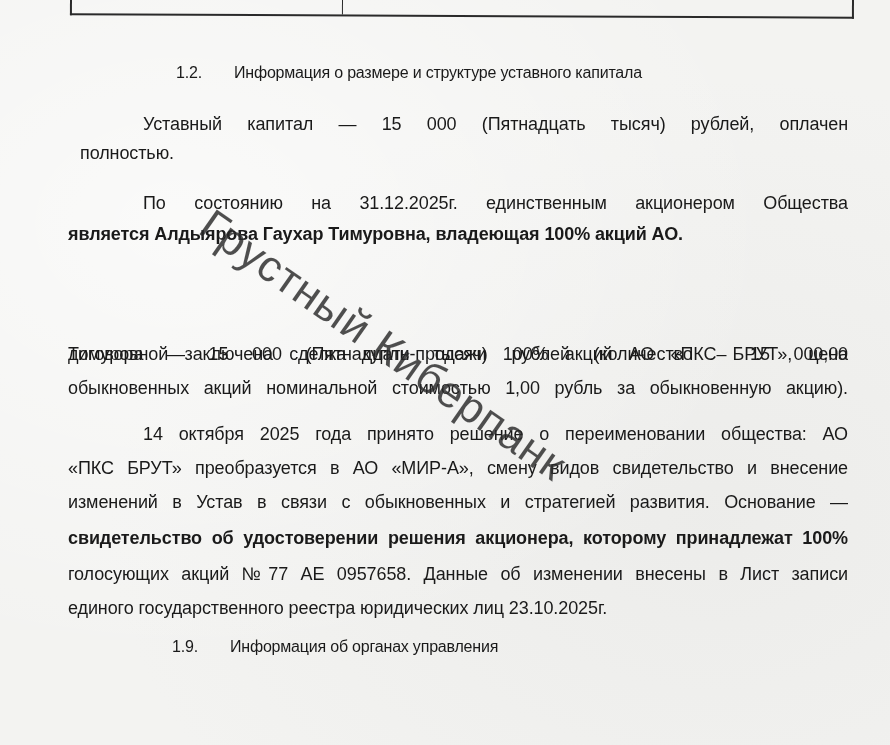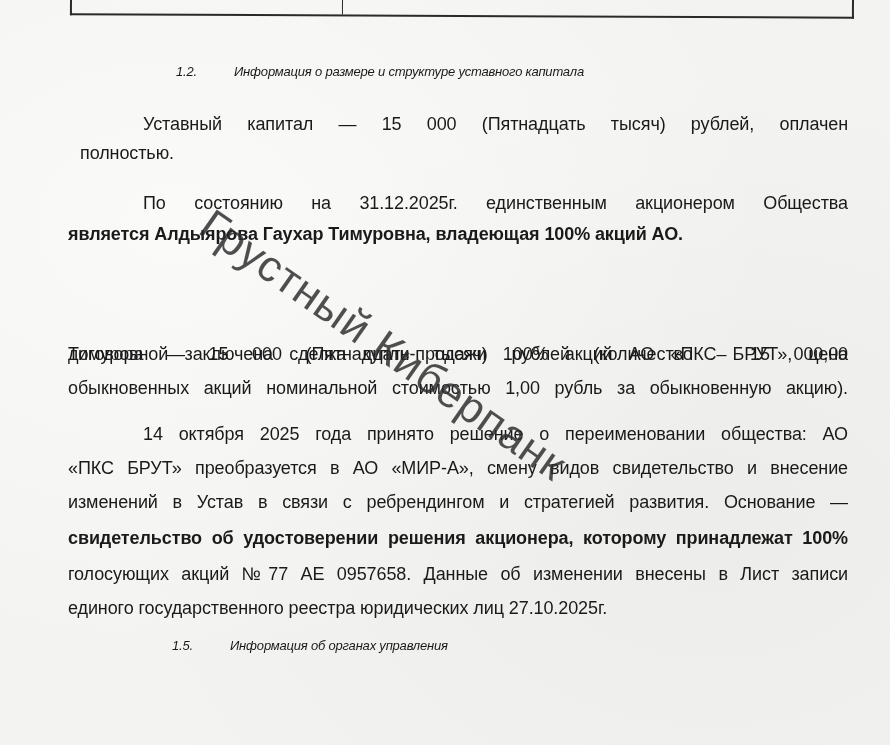--- a/index.html
+++ b/index.html
@@ -21,22 +21,21 @@
     position: absolute; left: 70px; top: -20px; width: 780px; height: 35px;
     border: 2px solid #2a2a2a; border-top: none;
     transform: rotate(0.25deg);
   }
   .table-fragment .col-divider {
     position: absolute; left: 270px; top: 0; bottom: 0; width: 0;
     border-left: 1.5px solid #2a2a2a;
   }
   .heading {
     position: absolute;
-    font-style: italic;
-    font-size: 13px;
+    font-size: 16px;
     white-space: nowrap;
     letter-spacing: -0.2px;
   }
   .heading .num { display: inline-block; width: 58px; }
   .line {
     position: absolute;
     font-size: 18px;
     white-space: nowrap;
     letter-spacing: -0.1px;
   }
@@ -76,25 +75,25 @@
 
   <div class="line justify" style="left:143px; top:193px; width:705px;">По состоянию на 31.12.2025г. единственным акционером Общества</div>
   <div class="line" style="left:68px; top:224px;font-weight:bold;">является Алдыярова Гаухар Тимуровна, владеющая 100% акций АО.</div>
 
   <div class="line justify" style="left:68px; top:300px; width:780px;margin-top:44px;">Тимуровной заключена сделка купли-продажи 100% акций АО «ПКС БРУТ», цена</div>
   <div class="line justify" style="left:68px; top:344px; width:780px;">договора — 15 000 (Пятнадцать тысяч) рублей (количество – 15 000,00</div>
   <div class="line justify" style="left:68px; top:378px; width:780px;">обыкновенных акций номинальной стоимостью 1,00 рубль за обыкновенную акцию).</div>
 
   <div class="line justify" style="left:143px; top:424px; width:705px;">14 октября 2025 года принято решение о переименовании общества: АО</div>
   <div class="line justify" style="left:68px; top:458px; width:780px;">«ПКС БРУТ» преобразуется в АО «МИР-А», смену видов свидетельство и внесение</div>
-  <div class="line justify" style="left:68px; top:492px; width:780px;">изменений в Устав в связи с ребрендингом и стратегией развития. Основание —</div>
+  <div class="line justify" style="left:68px; top:492px; width:780px;">изменений в Устав в связи с обыкновенных и стратегией развития. Основание —</div>
   <div class="line justify" style="left:68px; top:528px; width:780px;font-weight:bold;">свидетельство об удостоверении решения акционера, которому принадлежат 100%</div>
   <div class="line justify" style="left:68px; top:564px; width:780px;">голосующих акций №77 АЕ 0957658. Данные об изменении внесены в Лист записи</div>
-  <div class="line" style="left:68px; top:598px;">единого государственного реестра юридических лиц 27.10.2025г.</div>
+  <div class="line" style="left:68px; top:598px;">единого государственного реестра юридических лиц 23.10.2025г.</div>
 
   <div class="heading" style="left:172px; top:638px;">
-    <span class="num">1.5.</span><span>Информация об органах управления</span>
+    <span class="num">1.9.</span><span>Информация об органах управления</span>
   </div>
 
 
   <div class="watermark" style="left:205px; top:195px;">Грустный Киберпанк</div>
 
 </div>
 
 </body></html>

